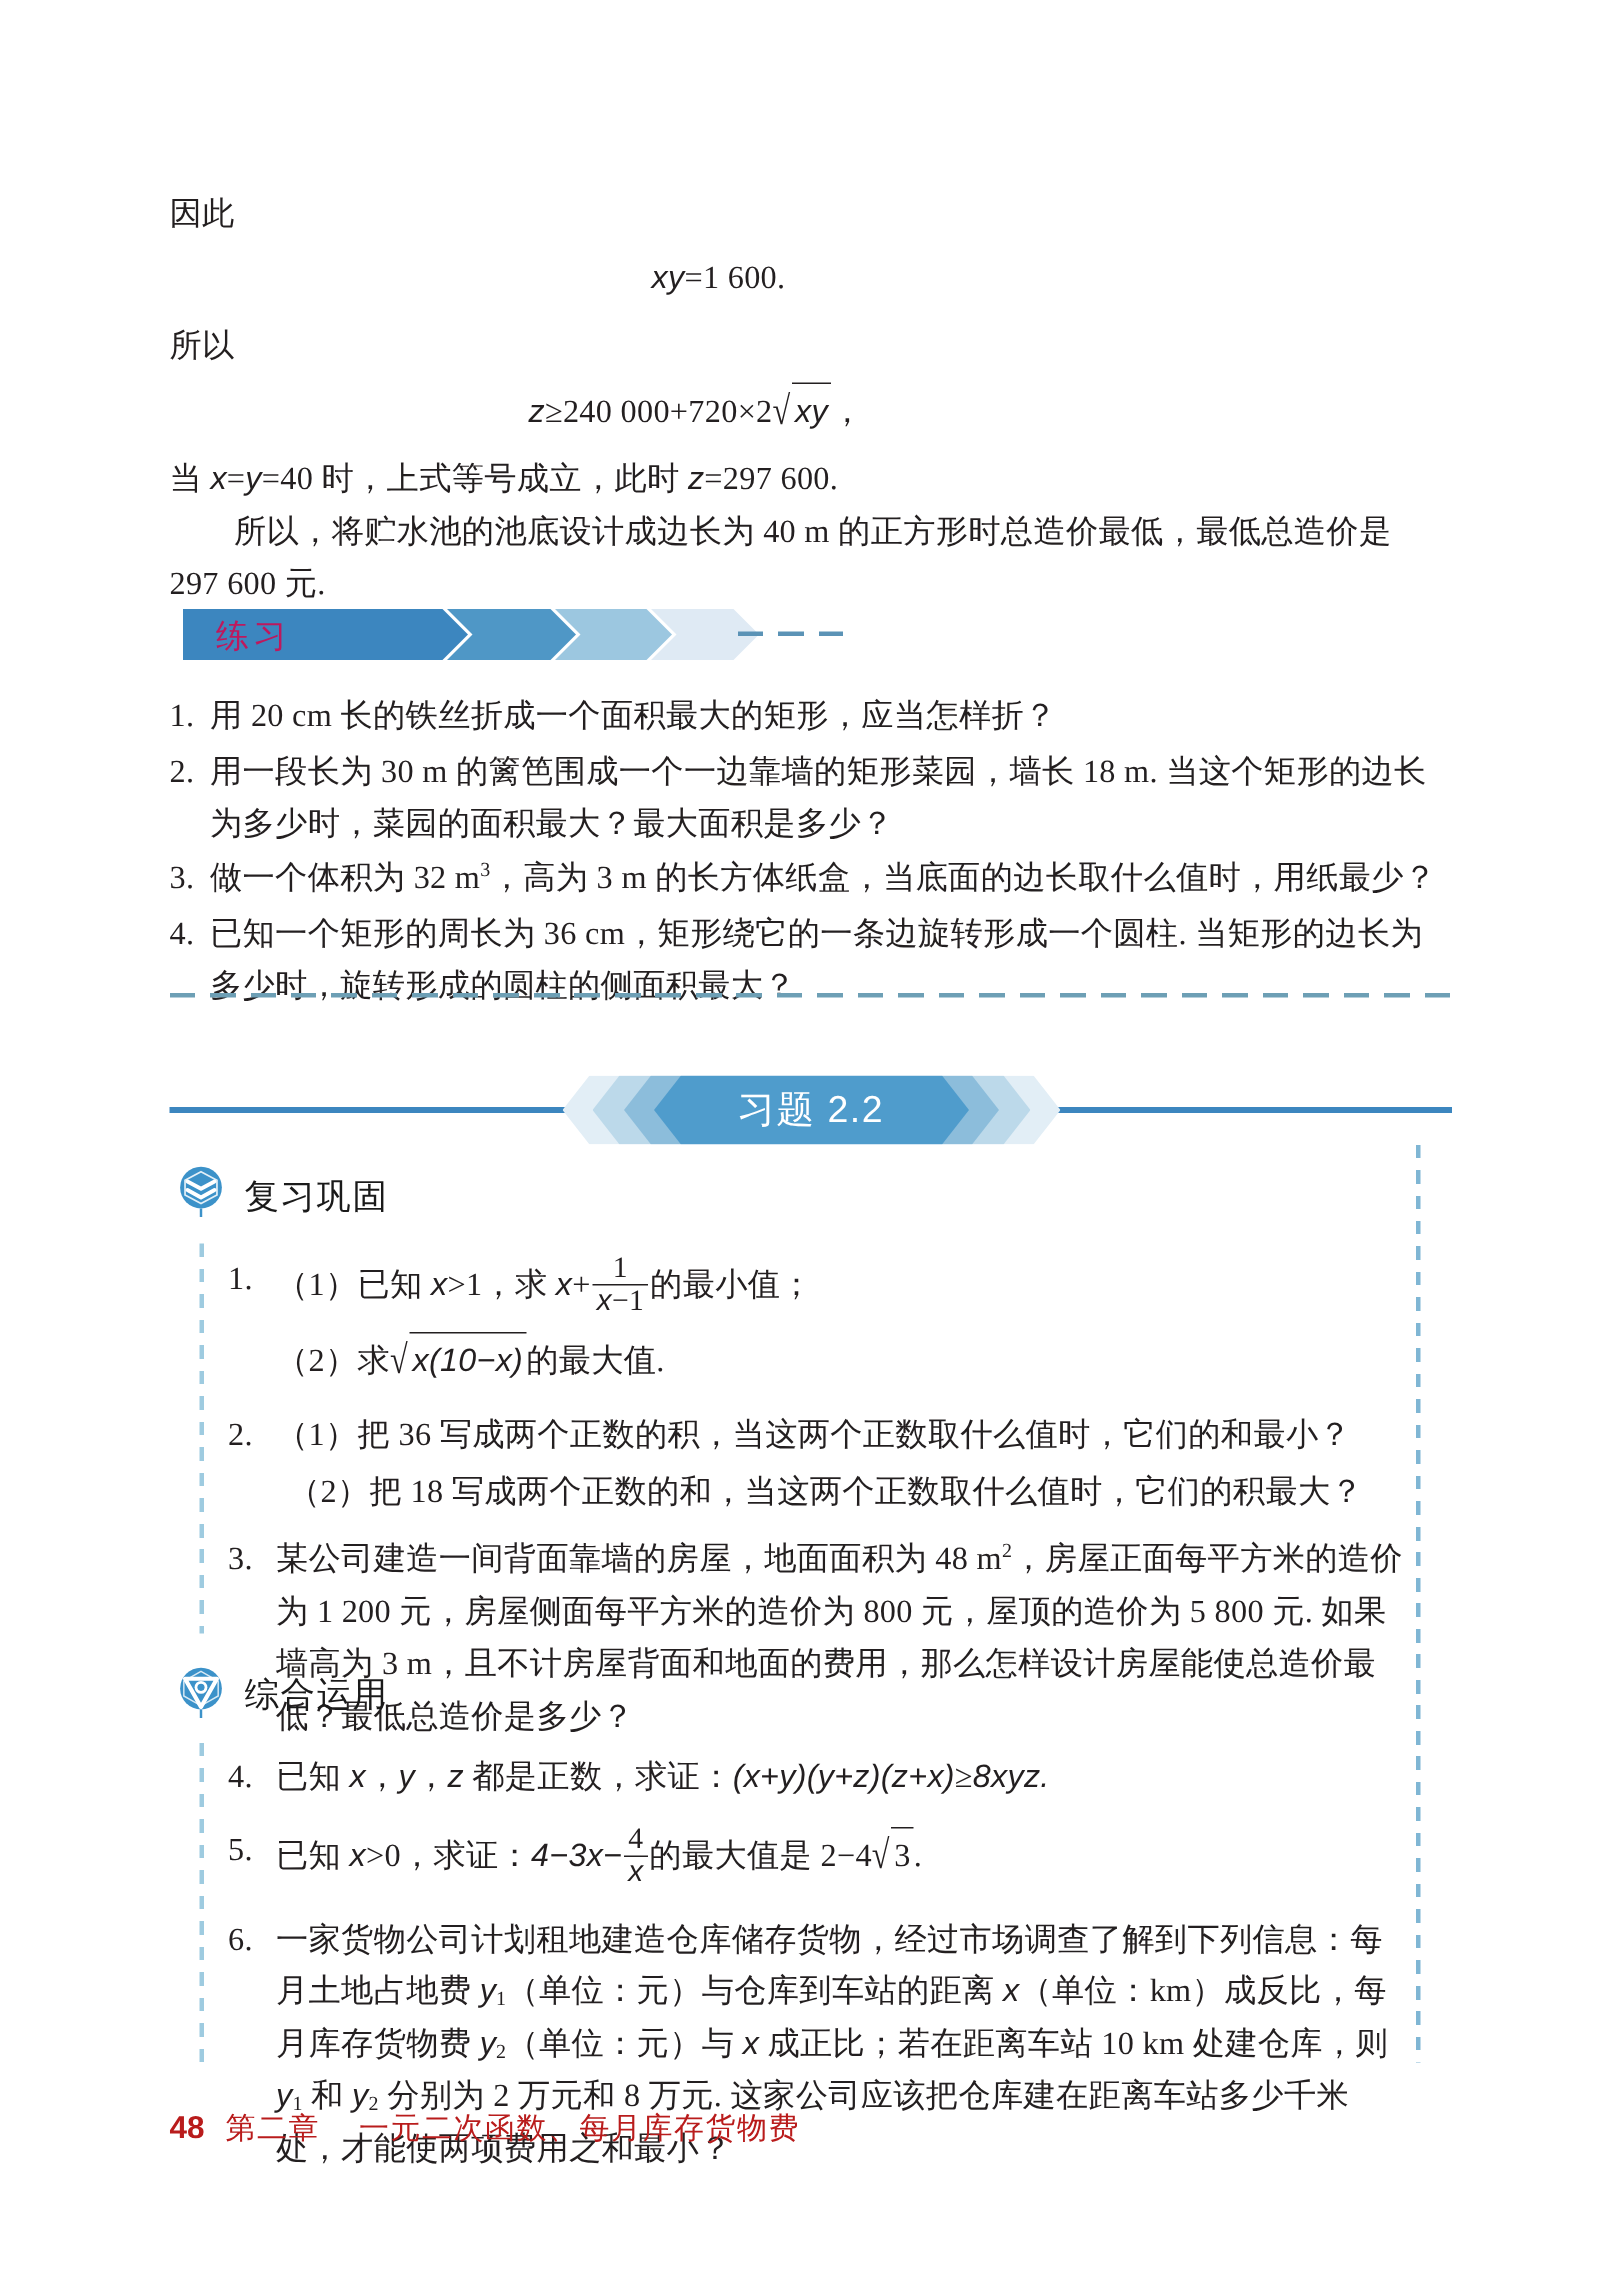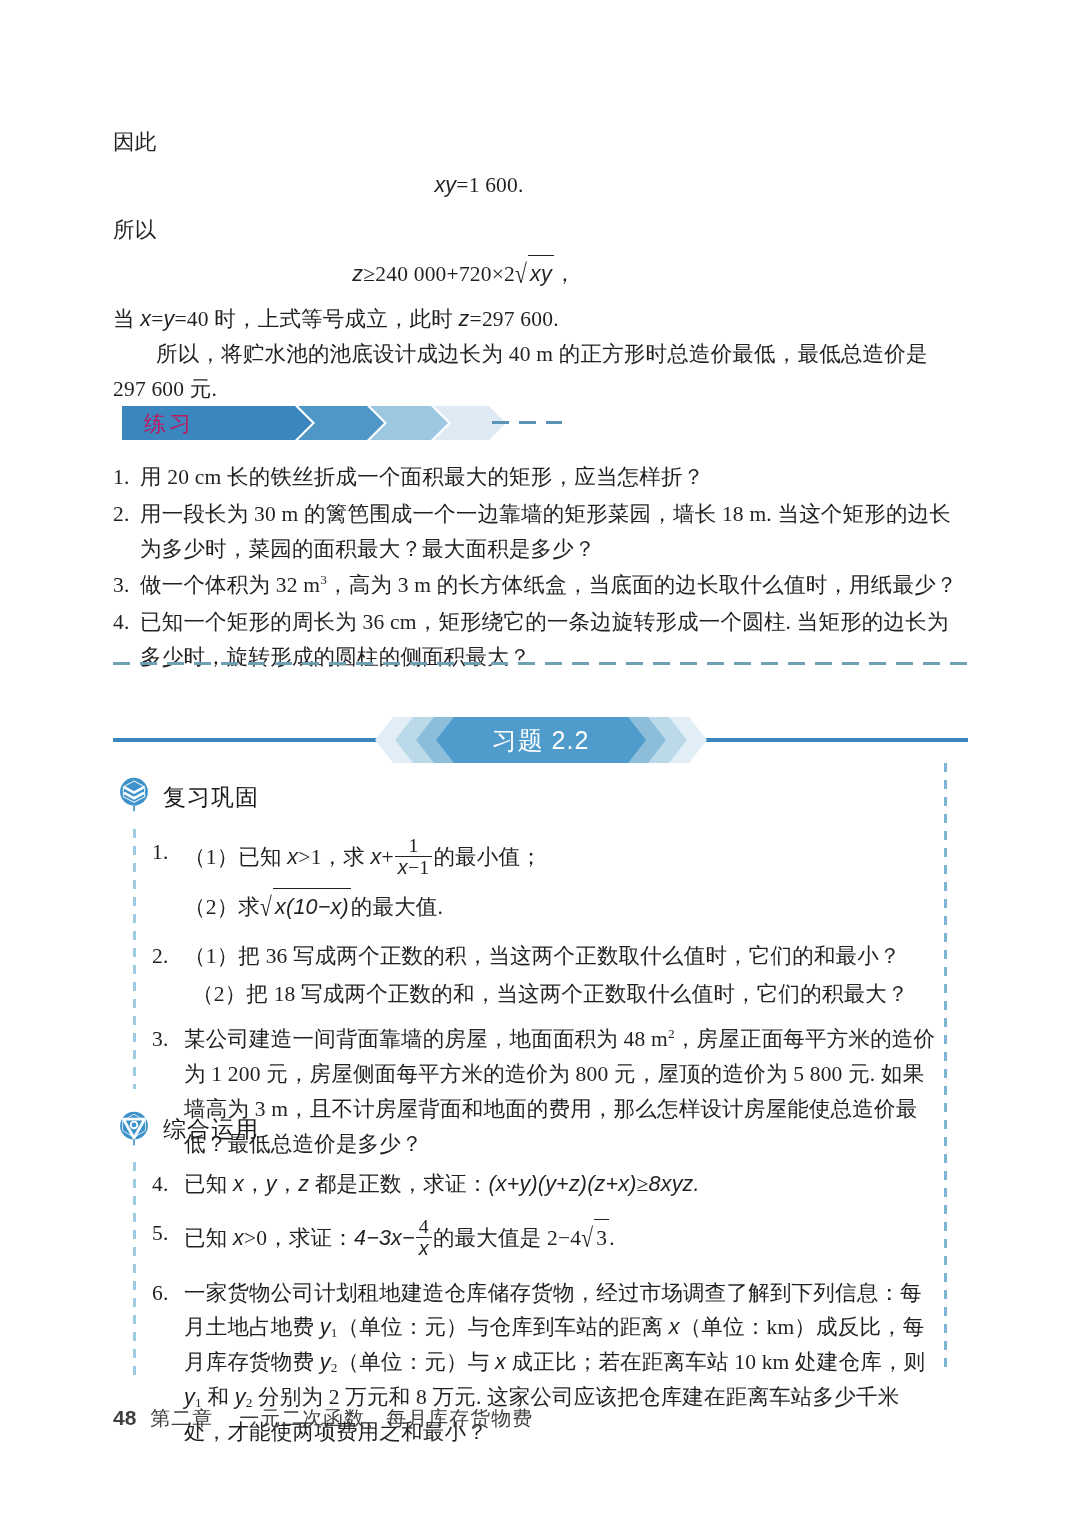--- a/index.html
+++ b/index.html
@@ -182,21 +182,21 @@
   .prob-body { flex: 1; }
   .sub-item { display: flex; margin-top: 9px; }
   .sub-body { flex: 1; }
 
   
   .footer {
     position: absolute;
     left: 113px;
     top: 1388px;
     font-size: 20px;
-    color: #404040;
+    color: #b91c1c;
     display: flex;
     align-items: baseline;
     gap: 14px;
   }
   .footer .pgno {
     font-weight: bold;
     font-size: 21px;
     font-family: "Liberation Sans", sans-serif;
   }
   .footer .chap { letter-spacing: 1px; }

